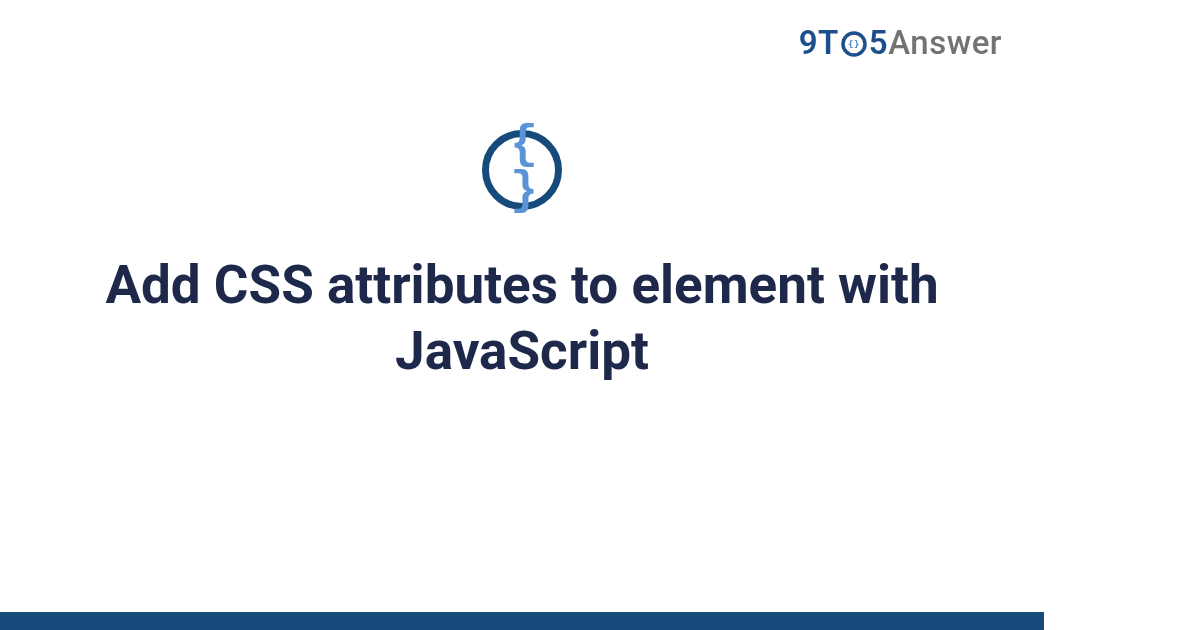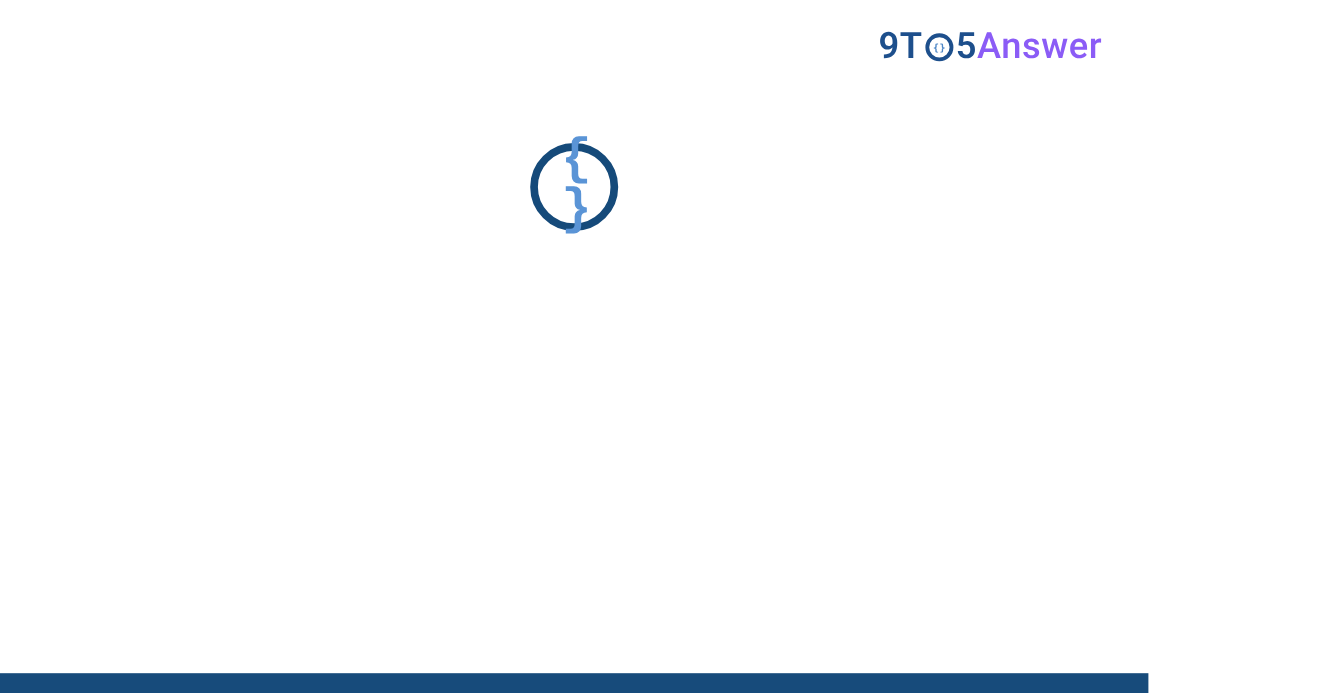--- a/index.html
+++ b/index.html
@@ -21,21 +21,21 @@
     white-space: nowrap;
   }
   .brand .nine { color: #1d4f8c; }
   .brand .t   { color: #1d4f8c; }
   .brand .ocircle {
     display: inline-block;
     vertical-align: -4px;
     margin: 0 1px;
   }
   .brand .five { color: #1d4f8c; }
-  .brand .answer { color: #8b5cf6; font-weight: 500; }
+  .brand .answer { color: #737373; font-weight: 500; }
 
   .center {
     position: absolute;
     top: 130px;
     left: 0;
     width: 100%;
     text-align: center;
   }
   .badge {
     display: inline-flex;
@@ -82,16 +82,17 @@
     <span class="nine">9</span><span class="t">T</span><span class="ocircle"><svg width="28" height="28" viewBox="0 0 28 28">
           <circle cx="14" cy="14" r="11" fill="none" stroke="#1d4f8c" stroke-width="3.5"></circle>
           <text x="14" y="17" text-anchor="middle" font-size="9" font-family="Consolas,Menlo,monospace" fill="#4d86c6" font-weight="700">{}</text>
         </svg></span><span class="five">5</span><span class="answer">Answer</span>
   </div>
 
   <div class="center">
     <div class="badge">
       <span class="brace">{ }</span>
     </div>
+    <h1 class="title">Add CSS attributes to element with JavaScript</h1>
   </div>
 
   <div class="footer-bar"></div>
 </div>
 
 </body></html>

